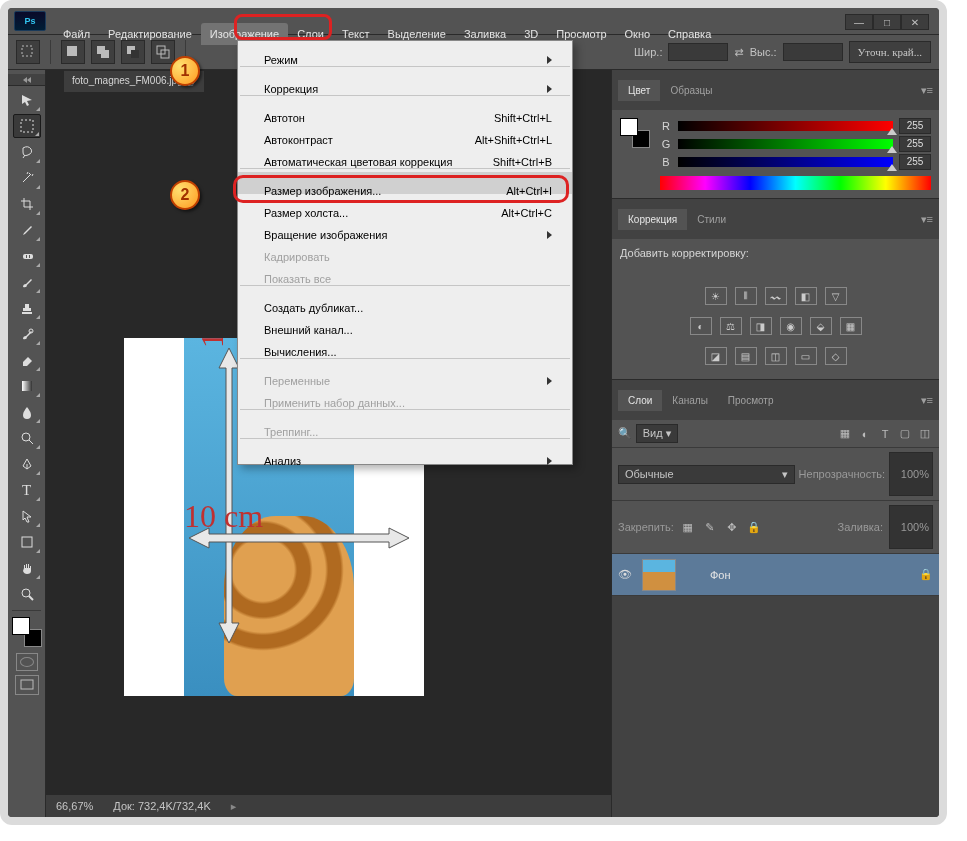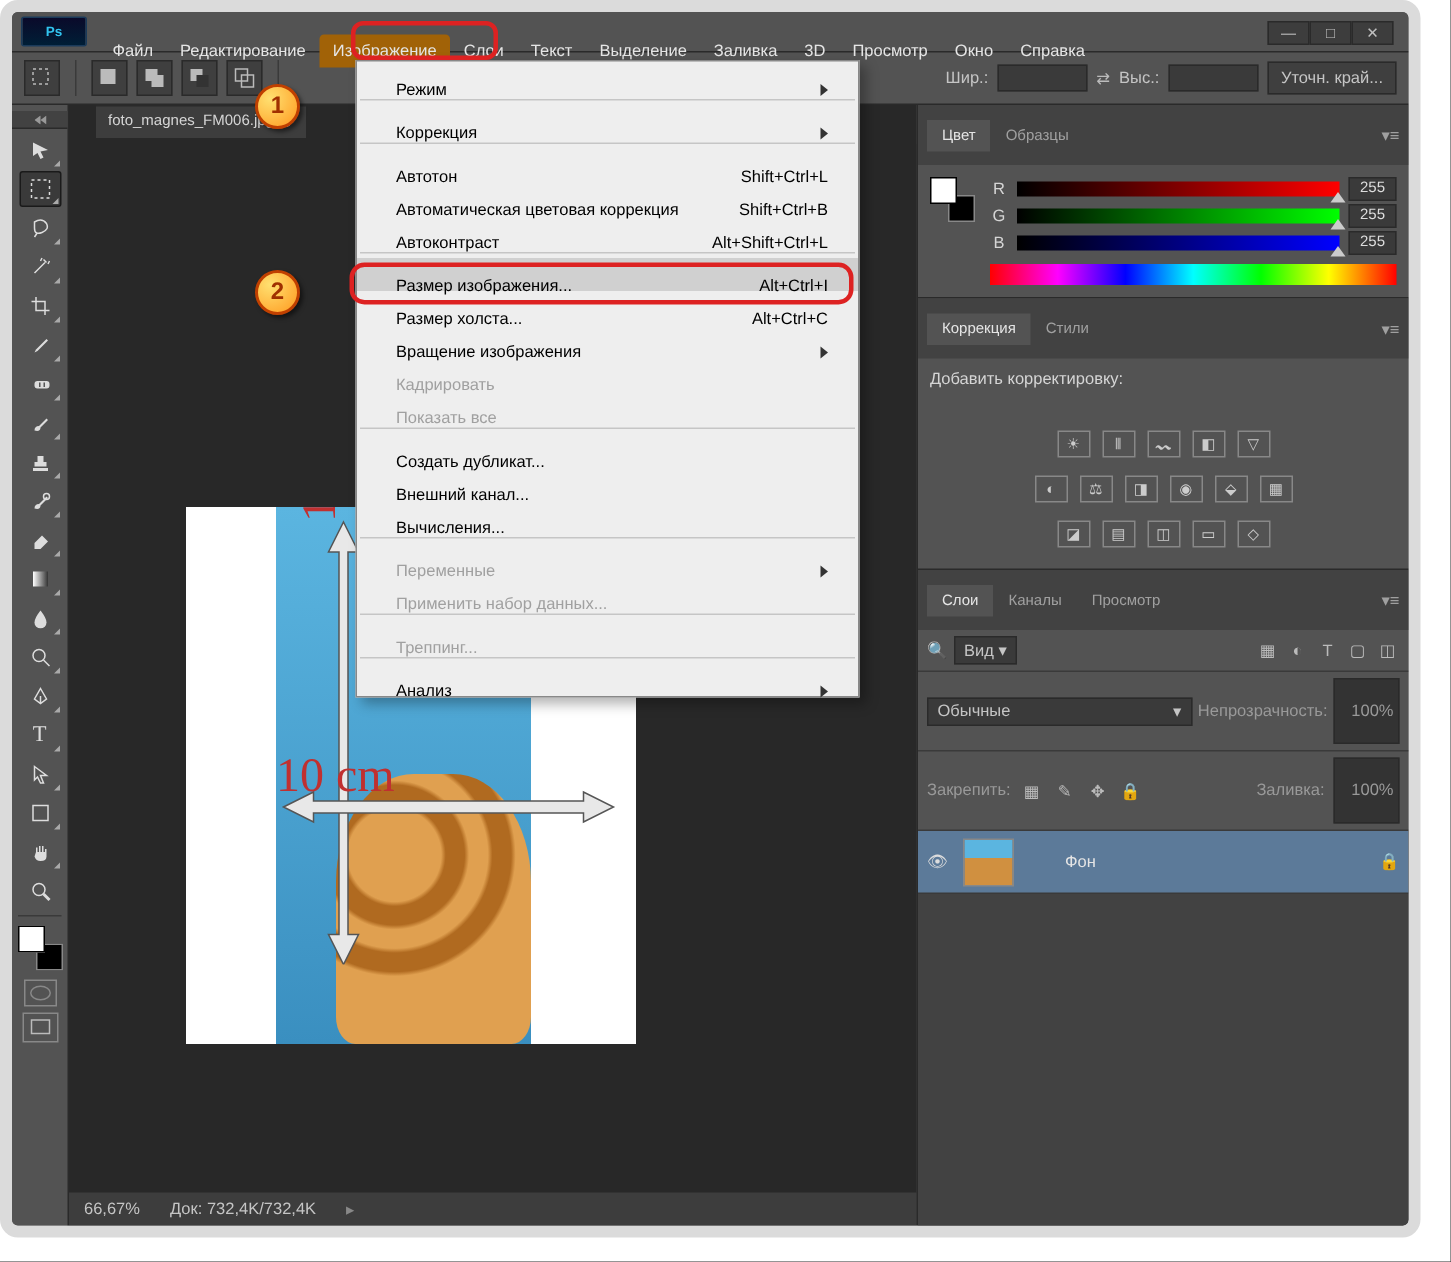--- a/index.html
+++ b/index.html
@@ -1,33 +1,33 @@
 <!DOCTYPE html>
 <html><head>
 <meta charset="utf-8">
 <style>
 * { margin: 0; padding: 0; box-sizing: border-box; font-family: Tahoma, Arial, sans-serif; font-size: 11px; }
 body { background: #fff; width: 967px; height: 841px; position: relative; }
 .outer-frame { position: absolute; top: 0; left: 0; width: 947px; height: 825px; border: 8px solid #dbdbdb; border-radius: 12px; background: #535353; overflow: hidden; }
 
 
 .menubar { height: 26px; background: #535353; display: flex; align-items: center; padding-left: 6px; color: #e5e5e5; }
-.ps-logo { width: 44px; height: 20px; background: linear-gradient(#0a0a2a,#001e36); border: 1px solid #1a3a5a; border-radius: 2px; display: flex; align-items: center; justify-content: center; color: #31c5f0; font-weight: bold; font-size: 9px; margin-right: 8px; }
+.ps-logo { width: 32px; height: 20px; background: linear-gradient(#0a0a2a,#001e36); border: 1px solid #1a3a5a; border-radius: 2px; display: flex; align-items: center; justify-content: center; color: #31c5f0; font-weight: bold; font-size: 9px; margin-right: 8px; }
 .menu-item { padding: 5px 9px; cursor: pointer; margin-top: 25px; }
-.menu-item.active { background: #a16207; border-top-left-radius: 3px; border-top-right-radius: 3px; }
+.menu-item.active { background: #737373; border-top-left-radius: 3px; border-top-right-radius: 3px; }
 .window-controls { position: absolute; right: 10px; top: 6px; display: flex; gap: 0; }
 .win-btn { width: 28px; height: 16px; background: #3d3d3d; border: 1px solid #2a2a2a; color: #c0c0c0; display: flex; align-items: center; justify-content: center; font-size: 10px; }
 
 
 .options-bar { height: 36px; background: #535353; border-top: 1px solid #2a2a2a; border-bottom: 1px solid #2a2a2a; display: flex; align-items: center; padding: 0 8px; color: #c5c5c5; gap: 6px; }
 .opt-icon { width: 24px; height: 24px; background: #3f3f3f; border: 1px solid #2a2a2a; display: flex; align-items: center; justify-content: center; }
 .opt-sep { width: 1px; height: 24px; background: #3a3a3a; margin: 0 4px; }
 .opt-label { color: #c5c5c5; }
 .opt-input { height: 18px; width: 60px; background: #3a3a3a; border: 1px solid #2a2a2a; }
-.opt-btn { height: 22px; padding: 2px 8px; background: #3f3f3f; border: 1px solid #2a2a2a; color: #c5c5c5; }
+.opt-btn { height: 22px; padding: 2px 8px; background: #3f3f3f; border: 1px solid #2a2a2a; color: #c5c5c5; font-family: Liberation Serif, serif; }
 
 
 .main { display: flex; height: calc(100% - 62px); }
 .toolbox { width: 38px; background: #535353; border-right: 1px solid #2a2a2a; padding-top: 4px; }
 .collapse-tab { height: 12px; display:flex; align-items:center; justify-content:center; background:#424242; border-bottom:1px solid #2a2a2a; margin-bottom:2px;}
 .tool { width: 28px; height: 24px; margin: 2px auto; display: flex; align-items: center; justify-content: center; color: #d5d5d5; position: relative; }
 .tool.sel { background: #3a3a3a; border: 1px solid #1a1a1a; border-radius: 2px; }
 .tool-tri { position: absolute; right: 1px; bottom: 1px; width: 0; height: 0; border-left: 4px solid transparent; border-bottom: 4px solid #aaa; }
 .swatch-pair { width: 30px; height: 30px; margin: 6px auto; position: relative; }
 .swatch-fg { position: absolute; top: 0; left: 0; width: 18px; height: 18px; background: #fff; border: 1px solid #000; }
@@ -481,26 +481,26 @@
       <div class="dd-item">
         <span>Коррекция</span>
         <span class="sub-arrow"></span>
       </div>
       <div class="dd-sep"></div>
       <div class="dd-item">
         <span>Автотон</span>
         <span class="shortcut">Shift+Ctrl+L</span>
       </div>
       <div class="dd-item">
+        <span>Автоконтраст</span>
+        <span class="shortcut">Alt+Shift+Ctrl+L</span>
+      </div>
+      <div class="dd-item">
         <span>Автоматическая цветовая коррекция</span>
         <span class="shortcut">Shift+Ctrl+B</span>
-      </div>
-      <div class="dd-item">
-        <span>Автоконтраст</span>
-        <span class="shortcut">Alt+Shift+Ctrl+L</span>
       </div>
       <div class="dd-sep"></div>
       <div class="dd-item hover">
         <span>Размер изображения...</span>
         <span class="shortcut">Alt+Ctrl+I</span>
       </div>
       <div class="dd-item">
         <span>Размер холста...</span>
         <span class="shortcut">Alt+Ctrl+C</span>
       </div>

